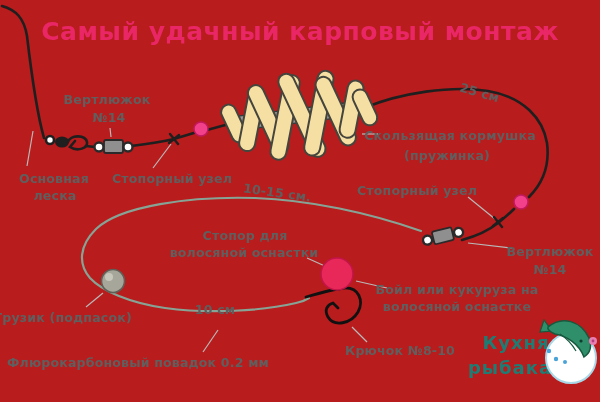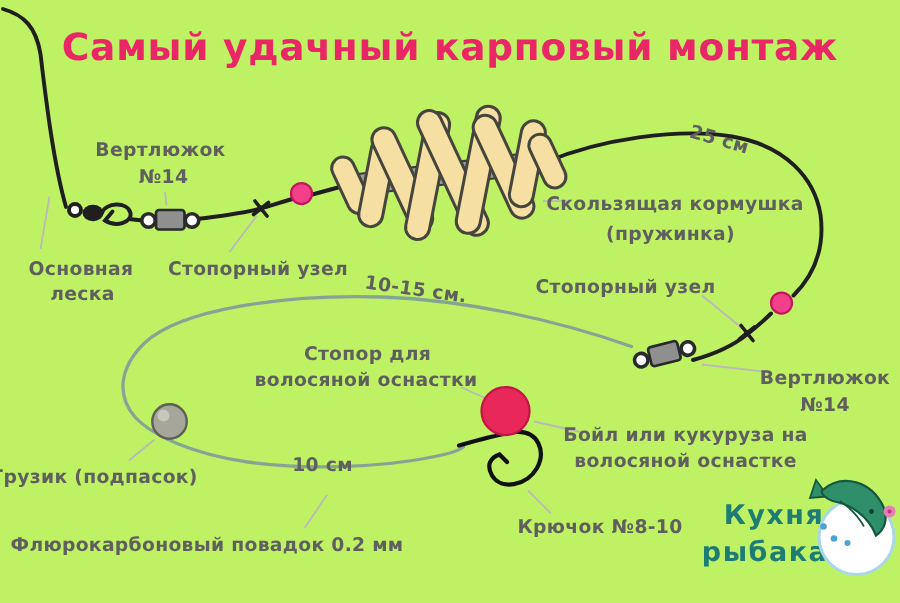--- a/index.html
+++ b/index.html
@@ -1,17 +1,17 @@
 <!DOCTYPE html>
 <html><head>
 <meta charset="utf-8">
 <style>
   html,body{margin:0;padding:0;background:#e8e8e8;}
   .page{
-    width:600px;height:402px;position:relative;background:#bef264;
+    width:600px;height:402px;position:relative;background:#b91c1c;
     font-family:"DejaVu Sans","Liberation Sans",sans-serif;overflow:hidden;
   }
   svg{position:absolute;left:0;top:0;}
   text{font-family:"DejaVu Sans","Liberation Sans",sans-serif;}
   .title-text{font-size:25px;font-weight:700;letter-spacing:.5px;fill:#ea2766;}
   .lbl{font-size:12.5px;font-weight:700;fill:#5f5f5f;letter-spacing:.2px;}
   .logo-text{font-size:18px;font-weight:700;fill:#1d7d74;letter-spacing:1px;}
   .ptr{stroke:#b9b9b9;stroke-width:1.2;fill:none;}
   .mainline{stroke:#1f1f1f;stroke-width:2.6;fill:none;stroke-linecap:round;}
   .leaderline{stroke:#86a496;stroke-width:2.2;fill:none;stroke-linecap:round;}

